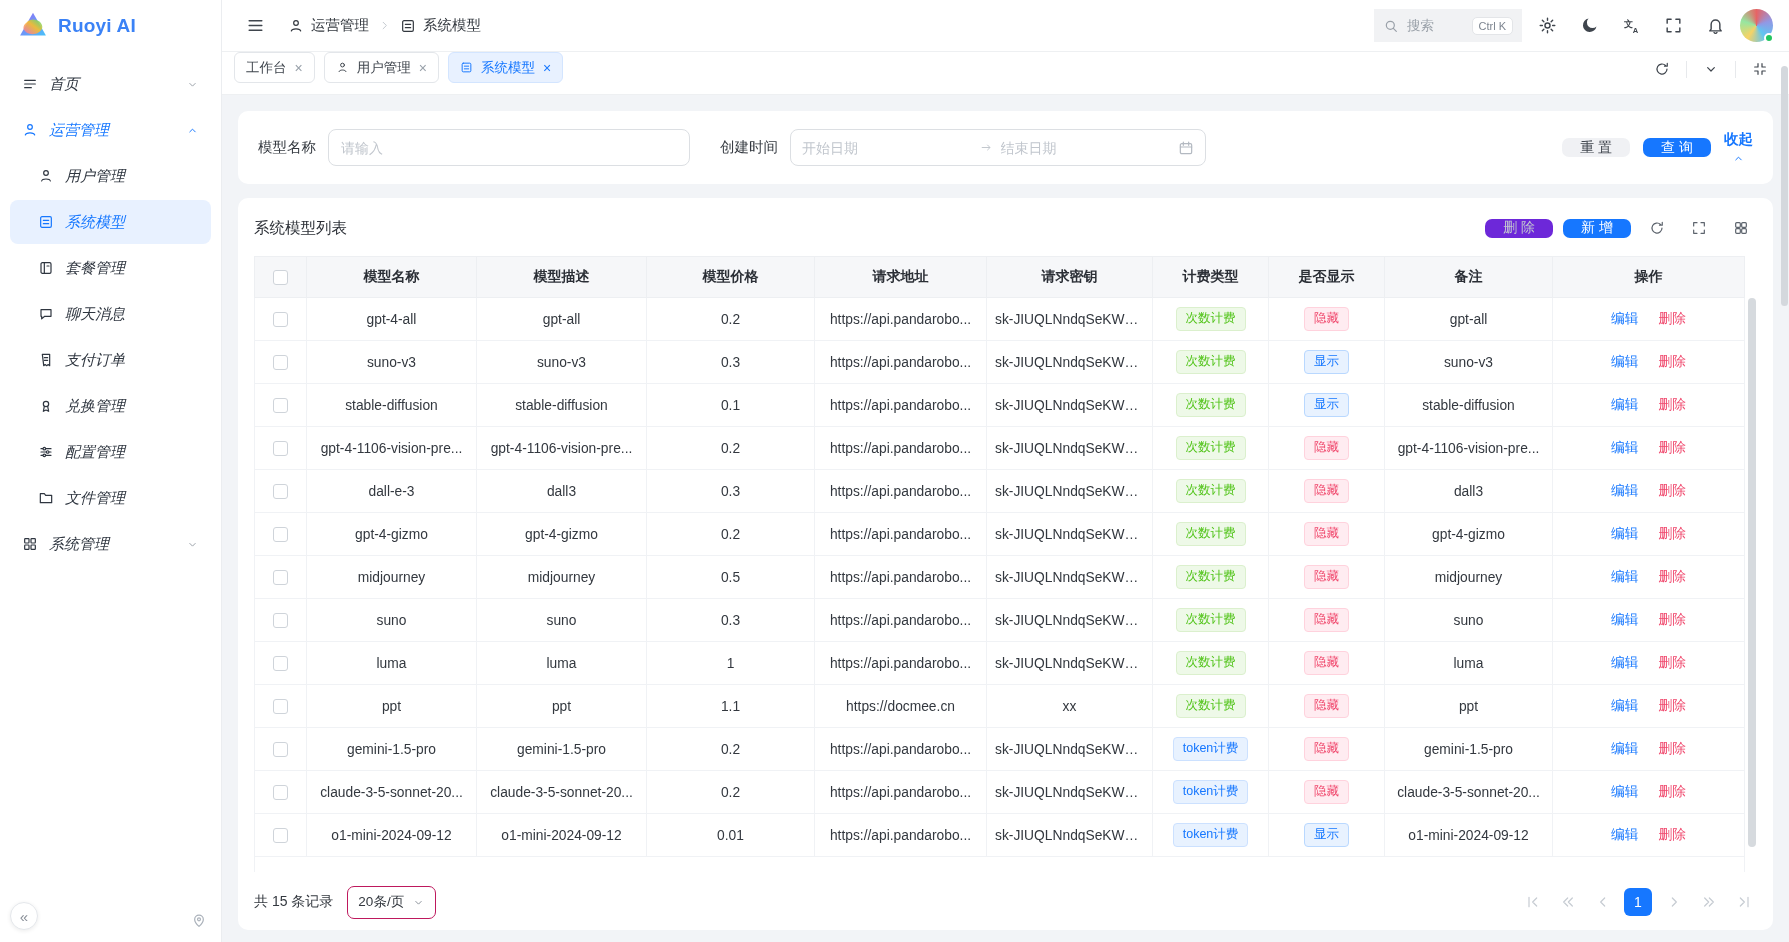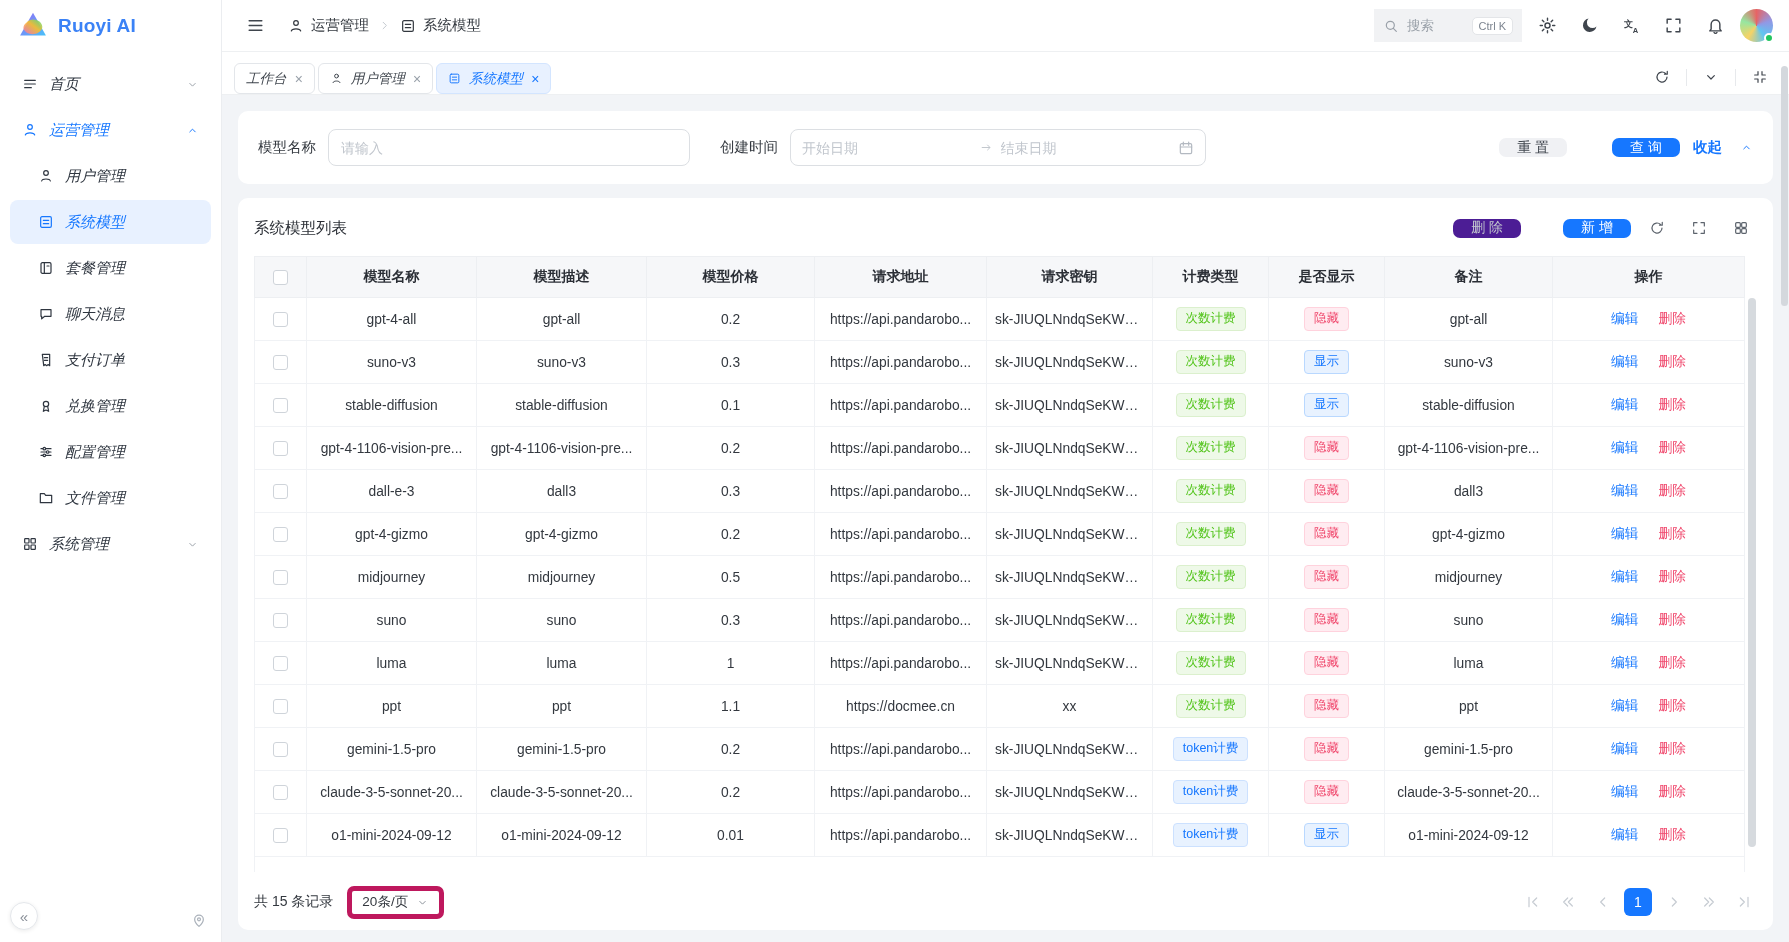--- a/index.html
+++ b/index.html
@@ -48,21 +48,21 @@
   .crumb-sep{color:#c3c8cf;display:flex;}
   .topbar-right{margin-left:auto;display:flex;align-items:center;gap:8px;}
   .search-pill{width:148px;height:33px;background:#f1f2f4;border-radius:0;display:flex;align-items:center;gap:8px;padding:0 9px;color:#9aa1a9;cursor:pointer;}
   .search-pill .ph{font-size:13.5px;flex:1;}
   .kbd{background:#fff;border:1px solid #e3e5e8;border-radius:5px;font-size:11px;padding:2px 6px;color:#7d8590;white-space:nowrap;}
   .avatar{width:33px;height:33px;border-radius:50%;position:relative;cursor:pointer;flex:none;
     background:conic-gradient(#e66465,#9198e5,#60c5f1,#f6d365,#96e6a1,#e66465);}
   .status-dot{position:absolute;right:-1px;bottom:-1px;width:10px;height:10px;border-radius:50%;background:#22c55e;border:2px solid #fff;}
 
   
-  .tabbar{height:43px;background:#fff;border-bottom:1px solid #eef0f2;display:flex;align-items:flex-end;padding:0 12px;gap:3px;font-style:italic;}
+  .tabbar{height:43px;background:#fff;border-bottom:1px solid #eef0f2;display:flex;align-items:flex-start;padding:0 12px;gap:9px;}
   .tab{display:flex;align-items:center;gap:8px;height:31px;padding:0 11px;border:1px solid #e3e6ea;border-radius:6px;background:#fff;font-size:13.5px;color:#3f454d;cursor:pointer;}
   .tab .close{color:#98a0a9;font-size:14px;line-height:1;}
   .tab.active{background:#e8f1ff;border-color:#d3e5ff;color:var(--primary);}
   .tab.active .close{color:var(--primary);}
   .tabbar-right{margin-left:auto;display:flex;align-items:center;color:#5d646d;}
   .tabbar-right .divider{width:1px;height:17px;background:#e7e9ec;margin:0 7px;}
 
   
   .content{flex:1;padding:16px 16px 12px;display:flex;flex-direction:column;gap:14px;overflow:hidden;}
   .card{background:#fff;border-radius:10px;}
@@ -72,25 +72,25 @@
   .f-label{font-size:14.5px;color:#33383f;margin-right:12px;white-space:nowrap;}
   .f-label.second{margin-left:30px;}
   .f-input{width:362px;height:37px;border:1px solid #dcdfe3;border-radius:8px;padding:0 12px;font-size:14px;color:#33383f;outline:none;background:#fff;font-family:inherit;}
   .f-input::placeholder{color:#c1c6cd;}
   .date-range{width:416px;height:37px;border:1px solid #dcdfe3;border-radius:8px;display:flex;align-items:center;padding:0 11px;gap:8px;background:#fff;}
   .date-range input{border:none;outline:none;flex:1;min-width:0;font-size:14px;color:#33383f;font-family:inherit;background:transparent;}
   .date-range input::placeholder{color:#c1c6cd;}
   .date-range .arrow{color:#c1c6cd;}
   .date-range .cal{color:#b3b9c1;}
   .filter-actions{margin-left:auto;display:flex;align-items:center;gap:13px;}
-  .btn{height:19px;padding:0 18px;border-radius:7px;font-size:14px;display:inline-flex;align-items:center;justify-content:center;border:none;cursor:pointer;font-family:inherit;white-space:nowrap;margin-left:32px;}
+  .btn{height:19px;padding:0 18px;border-radius:7px;font-size:14px;display:inline-flex;align-items:center;justify-content:center;border:none;cursor:pointer;font-family:inherit;white-space:nowrap;}
   .btn-reset{background:#f0f1f4;color:#3f454d;}
   .btn-primary{background:var(--primary);color:#fff;}
-  .btn-disabled{background:#4c1d95;color:#c3c8cf;cursor:not-allowed;}
-  .collapse-link{color:var(--primary);font-size:14.5px;font-weight:600;display:flex;align-items:center;gap:18px;cursor:pointer;}
+  .btn-disabled{background:#6d28d9;color:#c3c8cf;cursor:not-allowed;}
+  .collapse-link{color:var(--primary);font-size:14.5px;font-weight:600;display:flex;align-items:center;gap:3px;cursor:pointer;flex-direction:column;}
 
   
   .table-card{flex:1;display:flex;flex-direction:column;padding:14px 16px 8px;overflow:hidden;}
   .table-head-row{display:flex;align-items:center;margin-bottom:12px;}
   .table-title{font-size:15.5px;color:#2b2f36;}
   .table-actions{margin-left:auto;display:flex;align-items:center;gap:10px;}
   .tool-icon{width:32px;height:32px;border-radius:7px;display:flex;align-items:center;justify-content:center;color:#5d646d;background:transparent;border:none;cursor:pointer;}
 
   .table-zone{flex:1;position:relative;overflow:hidden;}
   .table-inner{position:absolute;left:0;right:12px;top:0;bottom:0;overflow:hidden;}
@@ -106,21 +106,21 @@
   .tag-hidden{color:var(--danger);background:#ffecf1;border-color:#ffd2dd;}
   .link-edit{color:var(--primary);cursor:pointer;margin:0 8px;}
   .link-del{color:var(--danger);cursor:pointer;margin:0 8px;}
   tr.filler td{border-bottom:none;}
   .vtrack{position:absolute;right:1px;top:42px;bottom:2px;width:8px;border-radius:4px;}
   .vthumb{width:8px;height:96%;background:#d6dade;border-radius:4px;cursor:pointer;}
 
   
   .pager{display:flex;align-items:center;margin-top:10px;height:40px;flex:none;}
   .pager-total{font-size:14px;color:#33383f;}
-  .size-select{margin-left:14px;height:33px;border:5px solid #be185d;border-radius:7px;padding:0 10px;display:flex;align-items:center;gap:8px;font-size:13.5px;color:#33383f;cursor:pointer;background:#fff;}
+  .size-select{margin-left:14px;height:33px;border:1px solid #be185d;border-radius:7px;padding:0 10px;display:flex;align-items:center;gap:8px;font-size:13.5px;color:#33383f;cursor:pointer;background:#fff;}
   .size-select .chev{color:#8a9099;}
   .pager-controls{margin-left:auto;display:flex;align-items:center;gap:8px;}
   .pg-btn{width:27px;height:27px;display:flex;align-items:center;justify-content:center;color:#c6cbd2;background:transparent;border:none;cursor:pointer;border-radius:6px;}
   .pg-current{width:28px;height:28px;border-radius:6px;background:var(--primary);color:#fff;display:flex;align-items:center;justify-content:center;font-size:14px;cursor:pointer;}
 
   
   .page-scrollbar{position:fixed;right:1px;top:0;bottom:0;width:7px;}
   .page-scroll-thumb{position:absolute;right:0;top:66px;width:7px;height:240px;background:#d4d8dd;border-radius:4px;cursor:pointer;}
 </style>
 </head>

